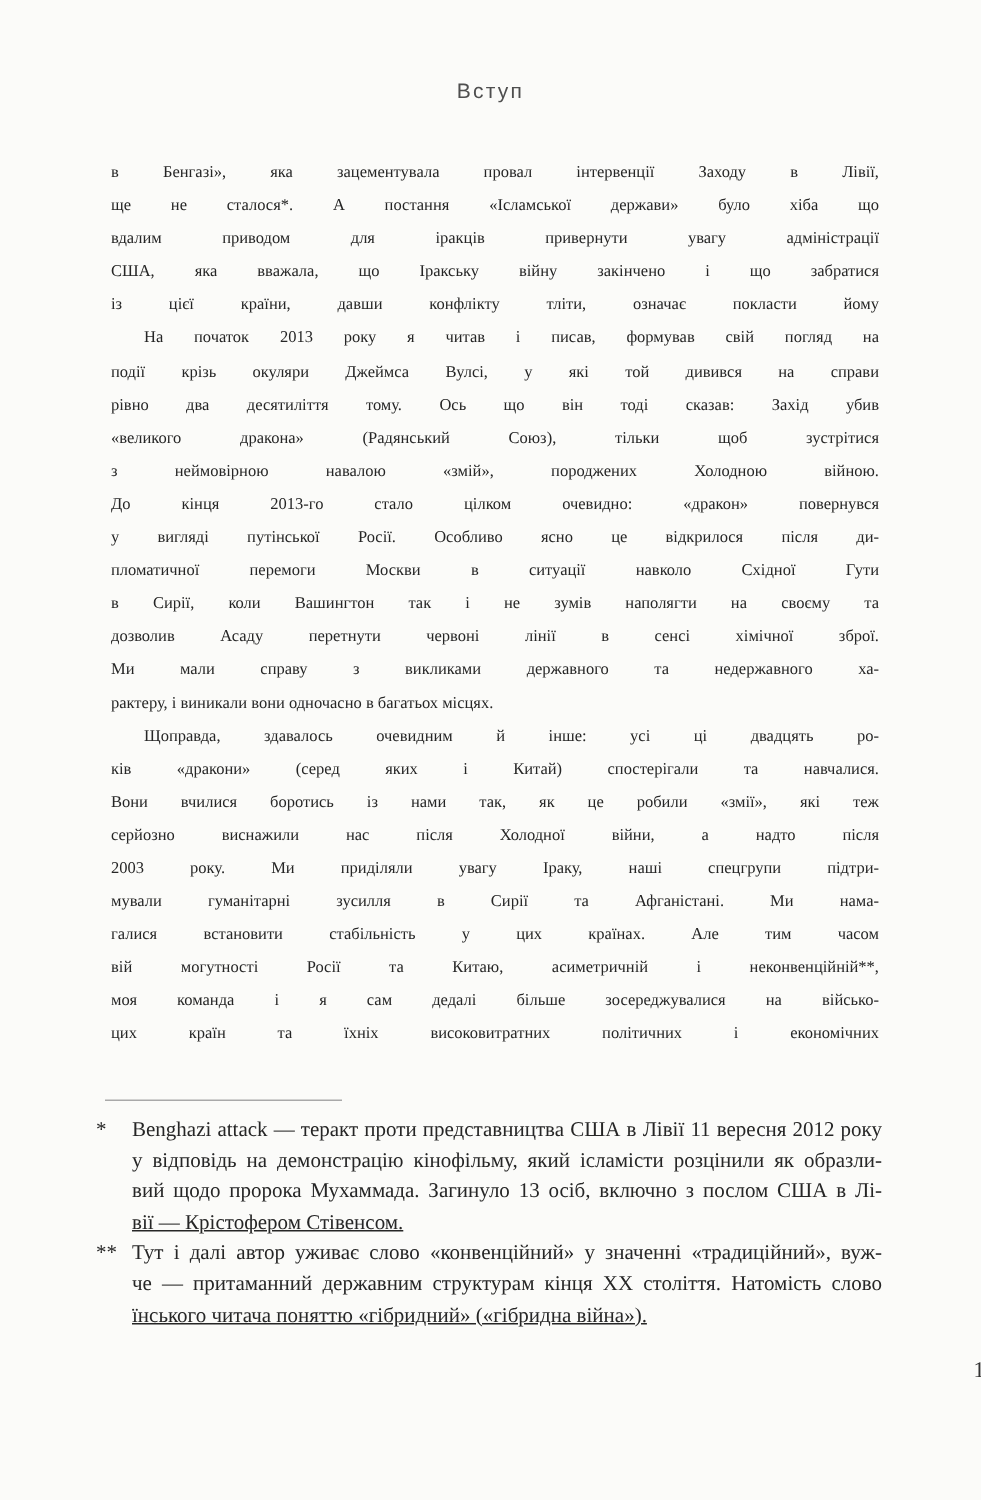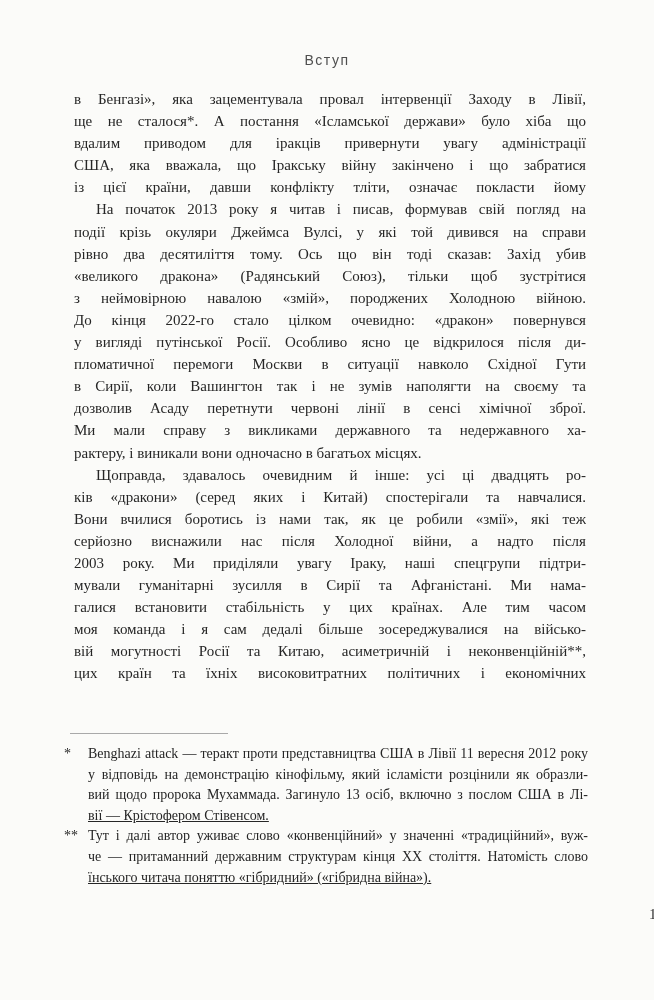--- a/index.html
+++ b/index.html
@@ -23,24 +23,24 @@
     left: 0;
     width: 100%;
     text-align: center;
     font-family: "Liberation Sans", "DejaVu Sans", sans-serif;
     font-size: 14px;
     letter-spacing: 1.5px;
     color: var(--head, #4f4f4f);
   }
   .body-text {
     position: absolute;
-    top: 88px;
+    top: 104px;
     left: 74px;
     width: 512px;
-    font-size: 15px;
+    font-size: 11px;
     line-height: 22.1px;
   }
   .body-text .line {
     text-align: justify;
     text-align-last: justify;
     overflow: hidden;
     white-space: normal;
   }
   .body-text .line.indent { text-indent: 22px; }
   .body-text .line.last  { text-align-last: left; }
@@ -99,36 +99,36 @@
       <div class="line">в Бенгазі», яка зацементувала провал інтервенції Заходу в Лівії,</div>
       <div class="line">ще не сталося*. А постання «Ісламської держави» було хіба що</div>
       <div class="line">вдалим приводом для іракців привернути увагу адміністрації</div>
       <div class="line">США, яка вважала, що Іракську війну закінчено і що забратися</div>
       <div class="line">із цієї країни, давши конфлікту тліти, означає покласти йому</div>
       <div class="line indent">На початок 2013 року я читав і писав, формував свій погляд на</div>
       <div class="line">події крізь окуляри Джеймса Вулсі, у які той дивився на справи</div>
       <div class="line">рівно два десятиліття тому. Ось що він тоді сказав: Захід убив</div>
       <div class="line">«великого дракона» (Радянський Союз), тільки щоб зустрітися</div>
       <div class="line">з неймовірною навалою «змій», породжених Холодною війною.</div>
-      <div class="line">До кінця 2022-го стало цілком очевидно: «дракон» повернувся</div>
+      <div class="line">До кінця 2013-го стало цілком очевидно: «дракон» повернувся</div>
       <div class="line">у вигляді путінської Росії. Особливо ясно це відкрилося після ди-</div>
       <div class="line">пломатичної перемоги Москви в ситуації навколо Східної Гути</div>
       <div class="line">в Сирії, коли Вашингтон так і не зумів наполягти на своєму та</div>
       <div class="line">дозволив Асаду перетнути червоні лінії в сенсі хімічної зброї.</div>
       <div class="line">Ми мали справу з викликами державного та недержавного ха-</div>
       <div class="line last">рактеру, і виникали вони одночасно в багатьох місцях.</div>
       <div class="line indent">Щоправда, здавалось очевидним й інше: усі ці двадцять ро-</div>
       <div class="line">ків «дракони» (серед яких і Китай) спостерігали та навчалися.</div>
       <div class="line">Вони вчилися боротись із нами так, як це робили «змії», які теж</div>
       <div class="line">серйозно виснажили нас після Холодної війни, а надто після</div>
       <div class="line">2003 року. Ми приділяли увагу Іраку, наші спецгрупи підтри-</div>
       <div class="line">мували гуманітарні зусилля в Сирії та Афганістані. Ми нама-</div>
       <div class="line">галися встановити стабільність у цих країнах. Але тим часом</div>
+      <div class="line">вій могутності Росії та Китаю, асиметричній і неконвенційній**,</div>
       <div class="line">моя команда і я сам дедалі більше зосереджувалися на військо-</div>
-      <div class="line">вій могутності Росії та Китаю, асиметричній і неконвенційній**,</div>
       <div class="line">цих країн та їхніх високовитратних політичних і економічних</div>
     </div>
 
   <div class="footer-block">
     <div class="footnote-sep"></div>
     <div id="footnotes">
         <div class="footnote">
           <span class="fn-marker">*</span>
           <div class="fn-lines">
             <div class="line">Benghazi attack — теракт проти представництва США в Лівії 11 вересня 2012 року</div>

